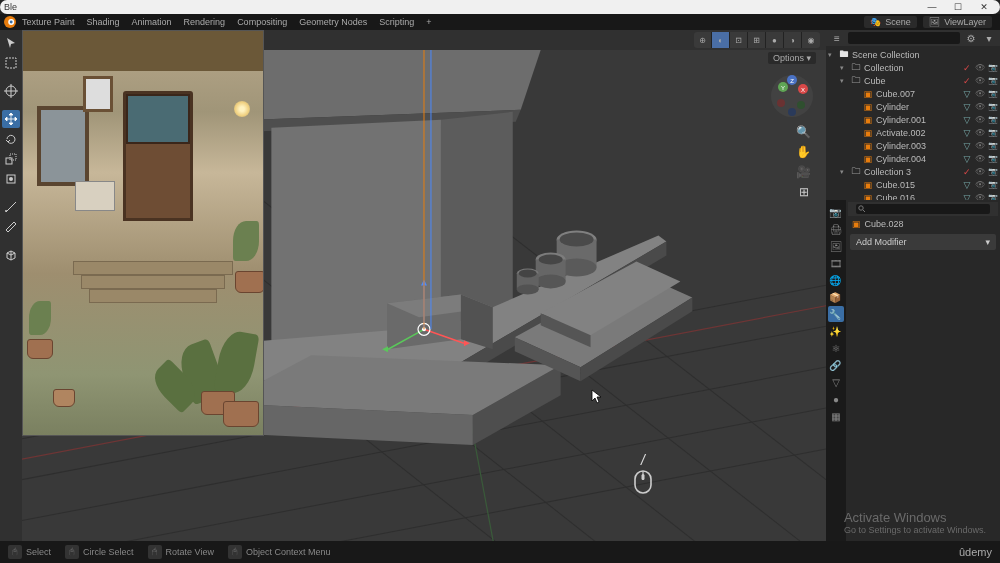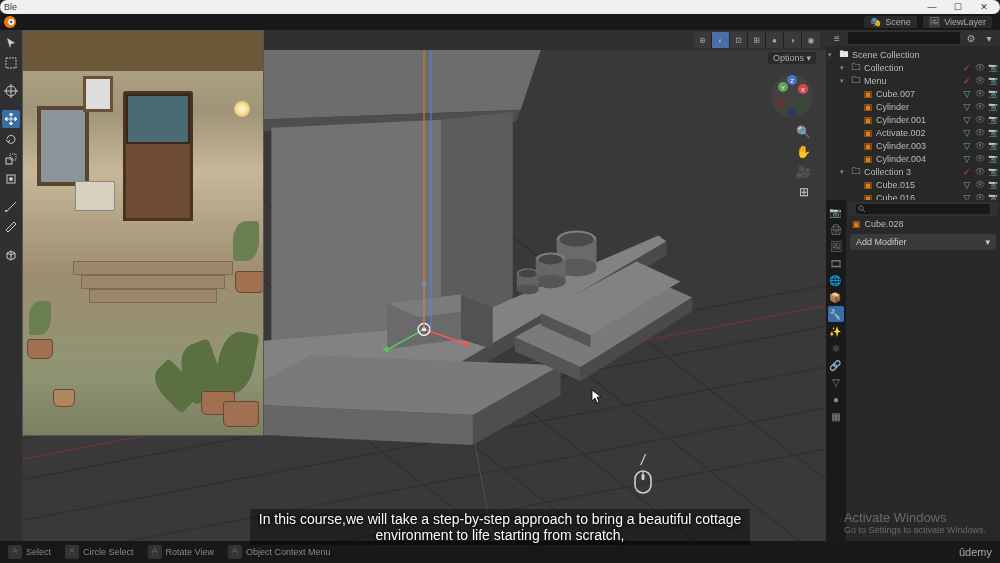--- a/index.html
+++ b/index.html
@@ -143,20 +143,30 @@
     <div class="win-btn close">✕</div>
   </div>
 </div>
 
 <div class="menubar">
   <div class="blender-logo">
     <svg viewBox="0 0 10 10">
         <circle cx="6" cy="5" r="2.5" fill="#fff"></circle>
         <circle cx="6" cy="5" r="1.2" fill="#3a6ea5"></circle>
       </svg>
+  </div>
+  <div class="menubar-tabs">
+    <span class="menubar-tab">Texture Paint</span>
+    <span class="menubar-tab">Shading</span>
+    <span class="menubar-tab">Animation</span>
+    <span class="menubar-tab">Rendering</span>
+    <span class="menubar-tab">Compositing</span>
+    <span class="menubar-tab">Geometry Nodes</span>
+    <span class="menubar-tab">Scripting</span>
+    <span class="menubar-tab">+</span>
   </div>
   <div class="menubar-right">
     <div class="scene-box">
         <span>🎭</span>
         <span>Scene</span>
       </div>
     <div class="scene-box">
         <span>🖼</span>
         <span>ViewLayer</span>
       </div>
@@ -369,21 +379,21 @@
               <span class="ol-name">Collection</span>
               <span class="ol-icon" style="color:#d94848">✓</span>
               <span class="ol-vis">
                 <span>👁</span>
                 <span>📷</span>
               </span>
             </div>
             <div class="ol-row depth1">
               <span class="ol-triangle">▾</span>
               <span class="ol-icon coll">🗀</span>
-              <span class="ol-name">Menu</span>
+              <span class="ol-name">Cube</span>
               <span class="ol-icon" style="color:#d94848">✓</span>
               <span class="ol-vis">
                 <span>👁</span>
                 <span>📷</span>
               </span>
             </div>
             <div class="ol-row depth2">
               <span class="ol-triangle"></span>
               <span class="ol-icon obj">▣</span>
               <span class="ol-name">Cube.007</span>
@@ -579,14 +589,13 @@
       <rect x="9.5" y="6" width="3" height="6" rx="1.5" fill="#ccc"></rect>
     </svg>
 </div>
 
 <div class="watermark">
   <div class="wm1">Activate Windows</div>
   <div class="wm2">Go to Settings to activate Windows.</div>
 </div>
 
 <div class="subtitles">
-  <div class="sub-en">In this course,we will take a step-by-step approach to bring a beautiful cottage environment to life starting from scratch,</div>
 </div>
 
 </body></html>

